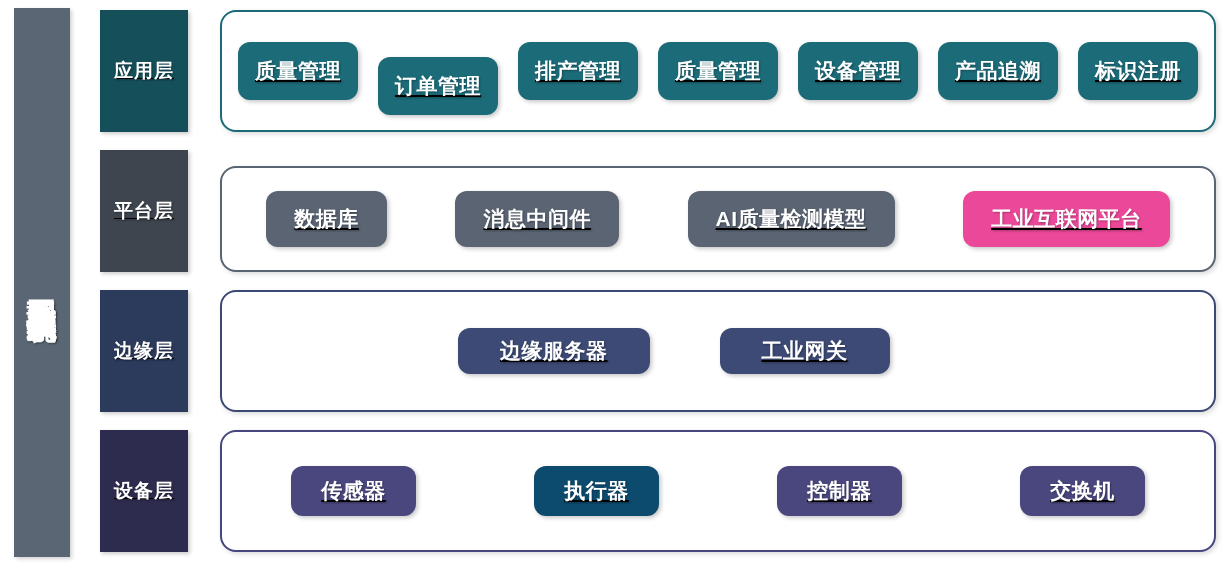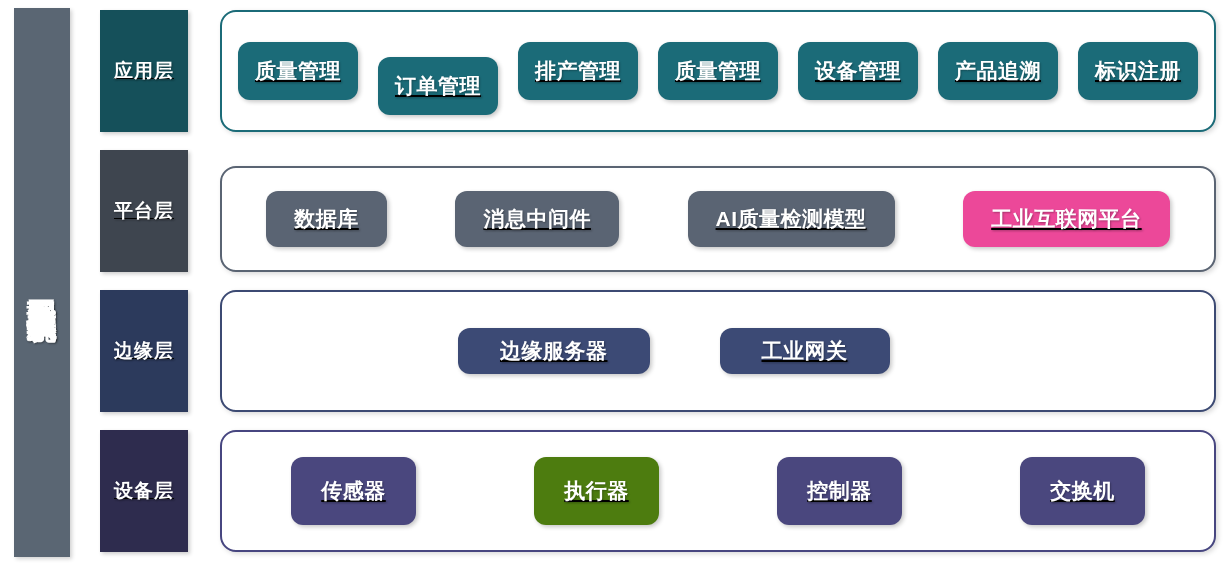--- a/index.html
+++ b/index.html
@@ -131,21 +131,21 @@
     padding:0 28px;
     letter-spacing:.5px;
   }
   .row-edge .pill{
     height:46px;
     font-size:21px;
     padding:0 42px;
     letter-spacing:.5px;
   }
   .row-device .pill{
-    height:68px;
+    height:50px;
     font-size:21px;
     padding:0 30px;
     letter-spacing:.5px;
   }
 </style>
 </head>
 <body>
 
 <div id="diagram">
 
@@ -196,20 +196,20 @@
     </div>
   </div>
 
   <div class="layer-row row-device" data-row="3">
     <div class="layer-label" style="background: rgb(46, 44, 78);">
       <span class="layer-label-text">设备层</span>
     </div>
     <div class="layer-container" style="border-color: rgb(71, 70, 128);">
       <div class="pill-strip spread-mid">
         <div class="pill" style="background: rgb(74, 71, 126);">传感器</div>
-        <div class="pill" style="background: #4d7c0f;">执行器</div>
+        <div class="pill" style="background: #0c4a6e;">执行器</div>
         <div class="pill" style="background: rgb(74, 71, 126);">控制器</div>
         <div class="pill" style="background: rgb(74, 71, 126);">交换机</div>
       </div>
     </div>
   </div>
 
 </div>
 
 </body></html>

